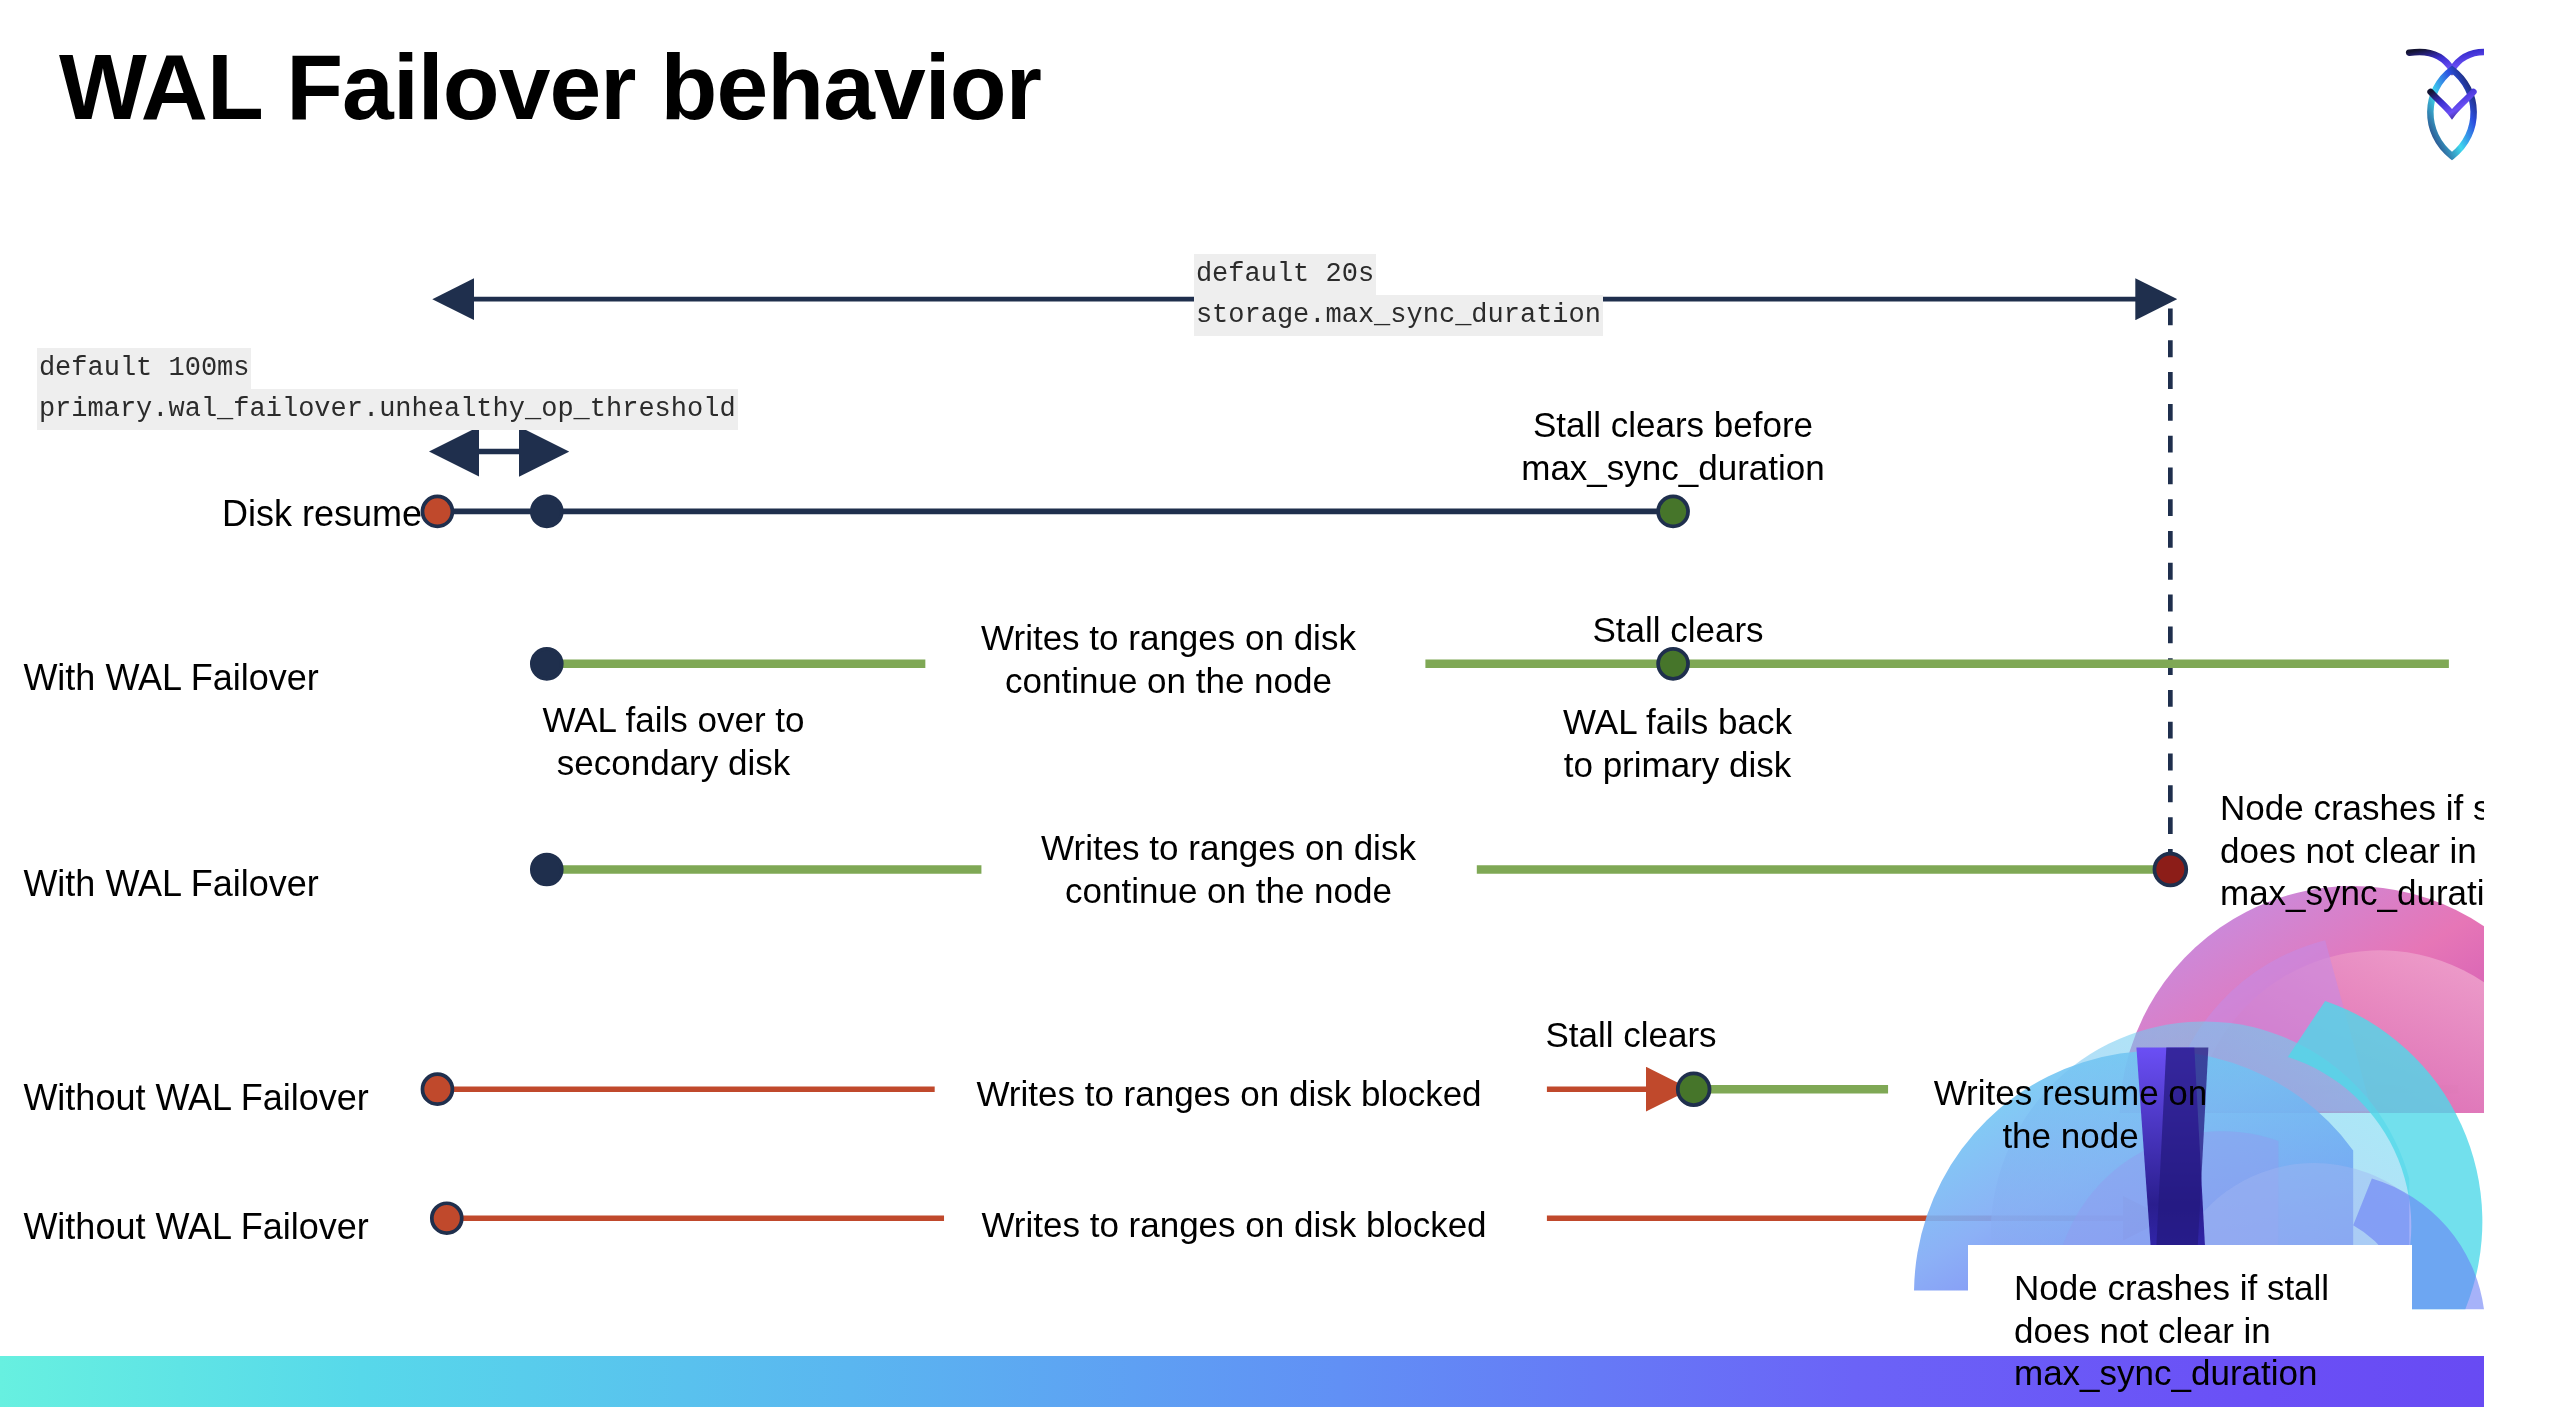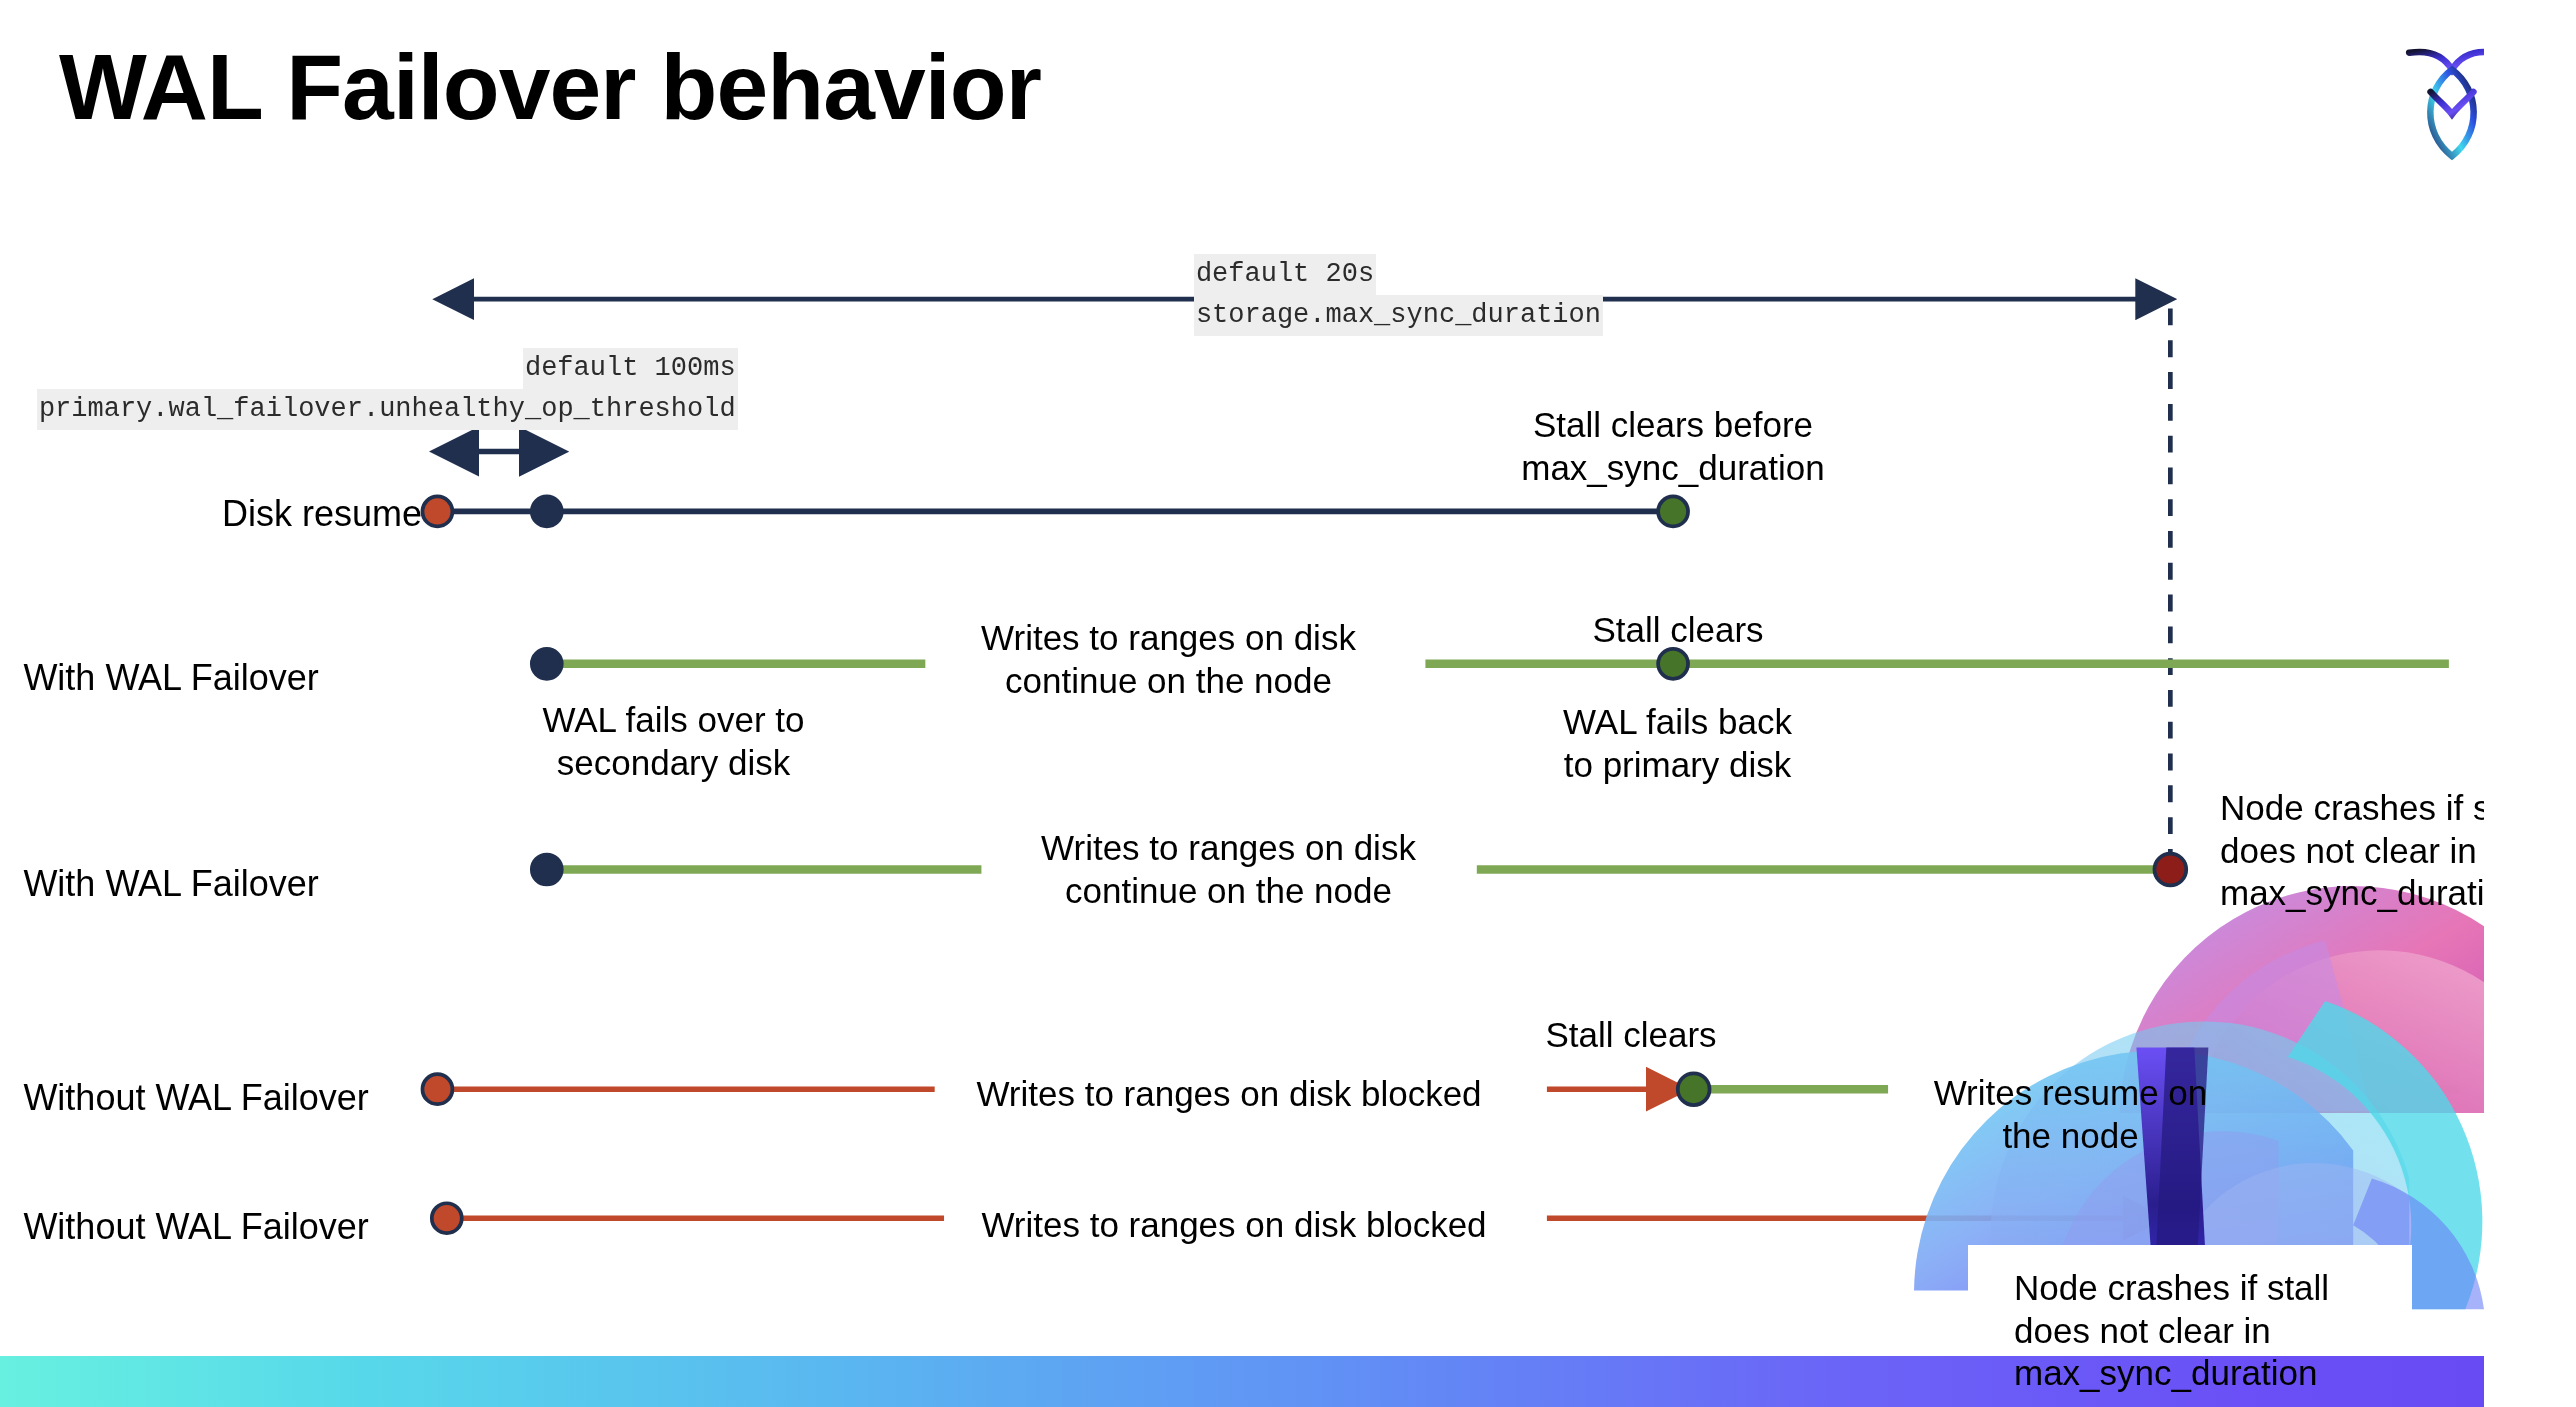--- a/index.html
+++ b/index.html
@@ -242,21 +242,21 @@
 
   <div class="callout-box"></div>
 
   <div class="bottom-bar"></div>
 
   <div class="code-chip" style="left:1170px; top:254px; text-align:left;margin-left:24px;">
     <span>default 20s</span><br>
     <span>storage.max_sync_duration</span>
   </div>
 
-  <div class="code-chip" style="left:37px; top:348px; text-align:right;">
+  <div class="code-chip" style="left:37px; top:348px; text-align:left;">
     <span>default 100ms</span><br>
     <span>primary.wal_failover.unhealthy_op_threshold</span>
   </div>
 
   <div class="row-label" style="left:222px; top:493px;">Disk resume</div>
 
   <div class="row-label" style="left:23.4px; top:657px;">With WAL Failover</div>
 
   <div class="row-label" style="left:23.4px; top:863px;">With WAL Failover</div>
 

